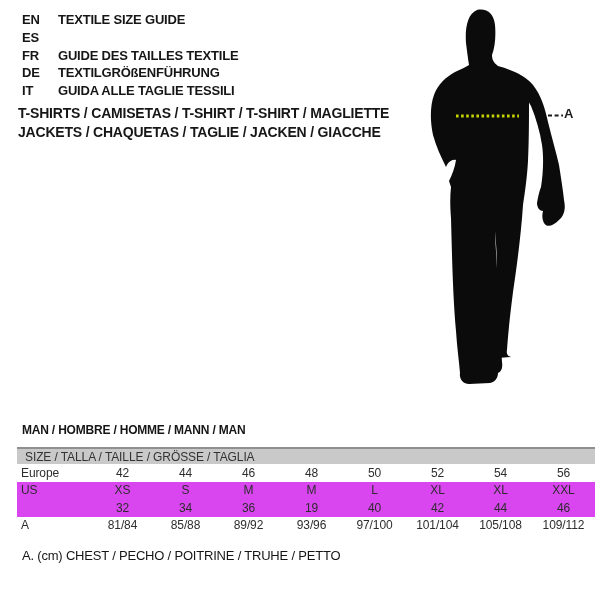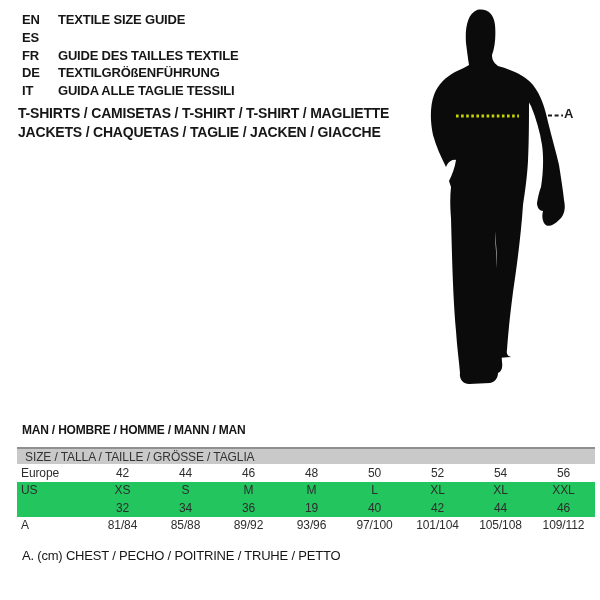--- a/index.html
+++ b/index.html
@@ -33,21 +33,21 @@
   .man-title { position:absolute; left:22px; top:423px;
                font-size:12px; font-weight:bold; letter-spacing:-0.2px; }
 
   
   .size-table { position:absolute; left:17px; top:447px; width:578px;
                 font-size:12px; color:#2d2d2d; letter-spacing:-0.1px; }
   .t-header { background:#c9c9c9; border-top:2px solid #8f8f8f;
               height:17px; display:flex; align-items:center;
               padding-left:8px; color:#333333; }
   .t-row { height:17.5px; display:flex; align-items:center; }
-  .t-row.shaded { background:#22c55e; }
+  .t-row.shaded { background:#d946ef; }
   .t-label { width:74px; padding-left:4px; }
   .t-cell { flex:1; text-align:center; }
 
   
   .footnote { position:absolute; left:22px; top:548px;
               font-size:13px; font-weight:normal; letter-spacing:-0.2px; }
 </style>
 </head>
 <body>
 

